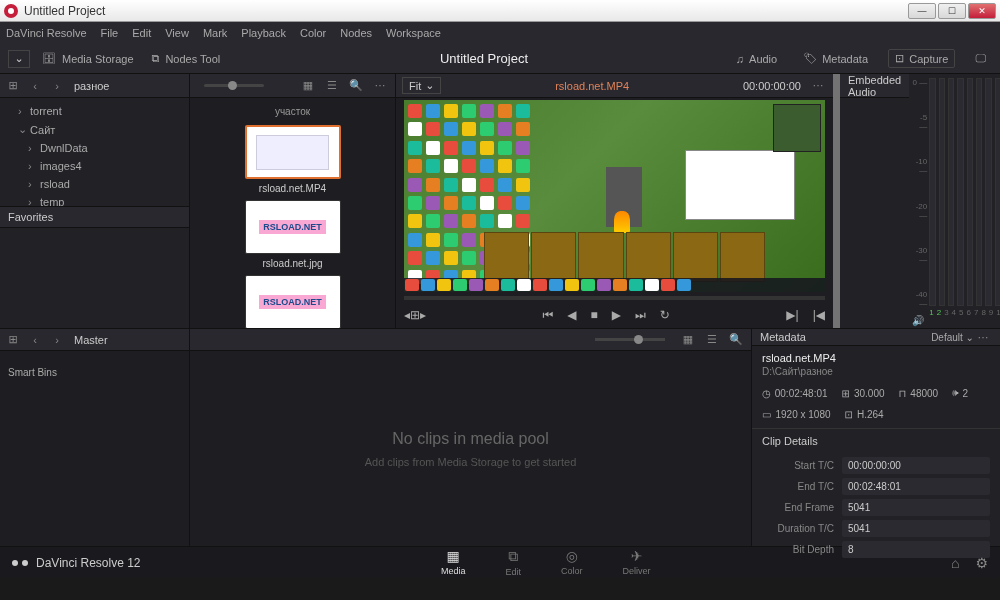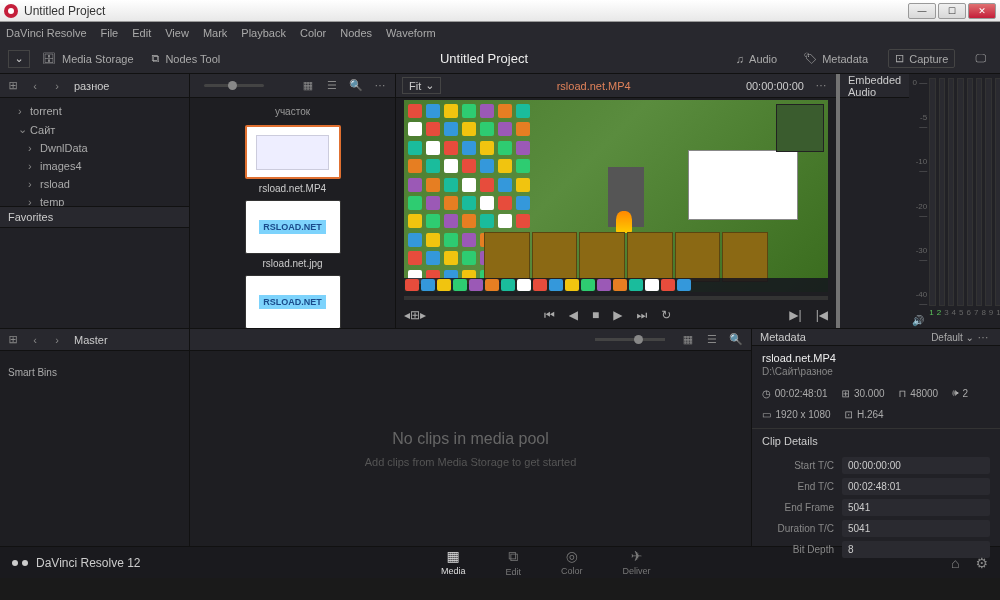--- a/index.html
+++ b/index.html
@@ -46,24 +46,24 @@
 .thumbcol { width: 206px; background: #1e1e22; display: flex; flex-direction: column; border-right: 1px solid #111; }
 .thumb-header { height: 24px; background: #28282e; display: flex; align-items: center; justify-content: flex-end; padding: 0 6px; gap: 6px; border-bottom: 1px solid #111; }
 .slider { width: 60px; height: 3px; background: #444; border-radius: 2px; margin-right: auto; margin-left: 8px; position: relative; }
 .slider::after { content: ""; position: absolute; left: 40%; top: -3px; width: 9px; height: 9px; background: #888; border-radius: 50%; }
 .thumbs { flex: 1; padding: 8px; overflow: hidden; text-align: center; }
 .sublabel { color: #999; font-size: 10px; margin-bottom: 8px; }
 .thumb { width: 96px; margin: 0 auto 6px; }
 .thumb-img { width: 96px; height: 54px; background: #fff; border: 1px solid #333; border-radius: 2px; display: flex; align-items: center; justify-content: center; font-size: 8px; color: #333; position: relative; overflow: hidden; }
 .thumb.selected .thumb-img { border: 2px solid #e07030; }
 .thumb-label { font-size: 10px; color: #ccc; margin-top: 4px; }
-.logo-txt { background: #7dd3fc; color: #1a4b8c; font-weight: bold; font-size: 9px; padding: 2px 4px; }
-
-
-.viewer { flex: 1; display: flex; flex-direction: column; background: #1e1e22; border-right: 4px solid #737373; justify-content: center; }
+.logo-txt { background: #f9a8d4; color: #1a4b8c; font-weight: bold; font-size: 9px; padding: 2px 4px; }
+
+
+.viewer { flex: 1; display: flex; flex-direction: column; background: #1e1e22; border-right: 7px solid #737373; justify-content: center; }
 .viewer-header { height: 24px; background: #28282e; display: flex; align-items: center; padding: 0 6px; border-bottom: 1px solid #111; gap: 8px; }
 .fit-drop { padding: 1px 6px; border: 1px solid #444; color: #ccc; cursor: pointer; display: flex; align-items: center; gap: 4px; }
 .clip-name { flex: 1; text-align: center; color: #e0825a; font-size: 11px; }
 .tc { color: #ccc; font-size: 11px; }
 .viewer-canvas { flex: 1; margin: 2px 8px; background: linear-gradient(135deg, #4a7c2e 0%, #5a8c3e 40%, #3a6c1e 100%); position: relative; overflow: hidden; }
 .desktop-icons { position: absolute; left: 4px; top: 4px; width: 150px; height: 180px; display: grid; grid-template-columns: repeat(7, 14px); gap: 4px; }
 .dicon { width: 14px; height: 14px; border-radius: 2px; }
 .popup { position: absolute; right: 30px; top: 50px; width: 110px; height: 70px; background: #fff; border: 1px solid #888; font-size: 6px; color: #333; padding: 3px; }
 .minimap { position: absolute; right: 4px; top: 4px; width: 48px; height: 48px; background: #3a5c2e; border: 1px solid #222; }
 .blocks { position: absolute; bottom: 10px; left: 80px; right: 60px; height: 50px; display: flex; gap: 2px; }
@@ -154,21 +154,21 @@
 
 <div class="menubar">
   <span>DaVinci Resolve</span>
   <span>File</span>
   <span>Edit</span>
   <span>View</span>
   <span>Mark</span>
   <span>Playback</span>
   <span>Color</span>
   <span>Nodes</span>
-  <span>Waveform</span>
+  <span>Workspace</span>
 </div>
 
 <div class="toolbar">
   <div class="tool-drop">⌄</div>
   <div class="tool-item">
     <span class="icon-sm">🗄</span>
     <span>Media Storage</span>
   </div>
   <div class="tool-item">
     <span class="icon-sm">⧉</span>

